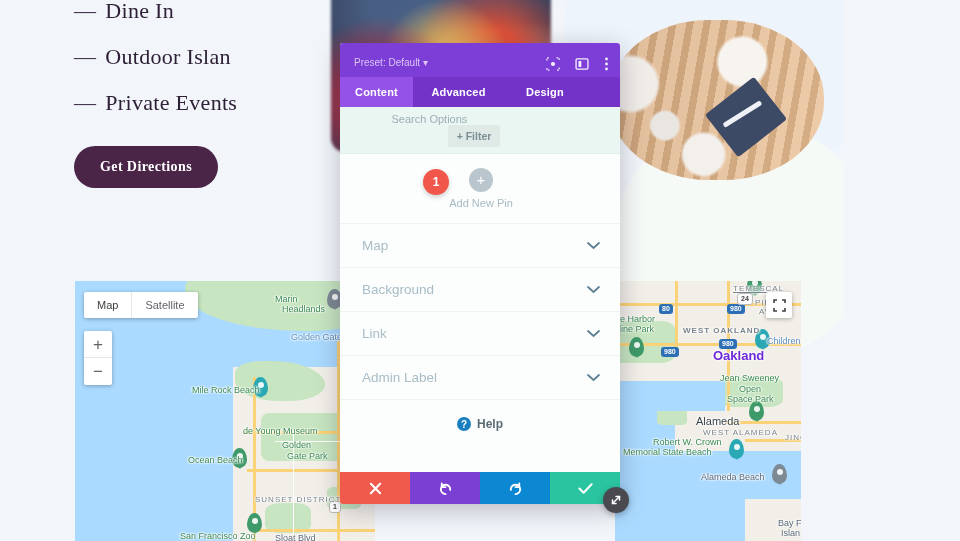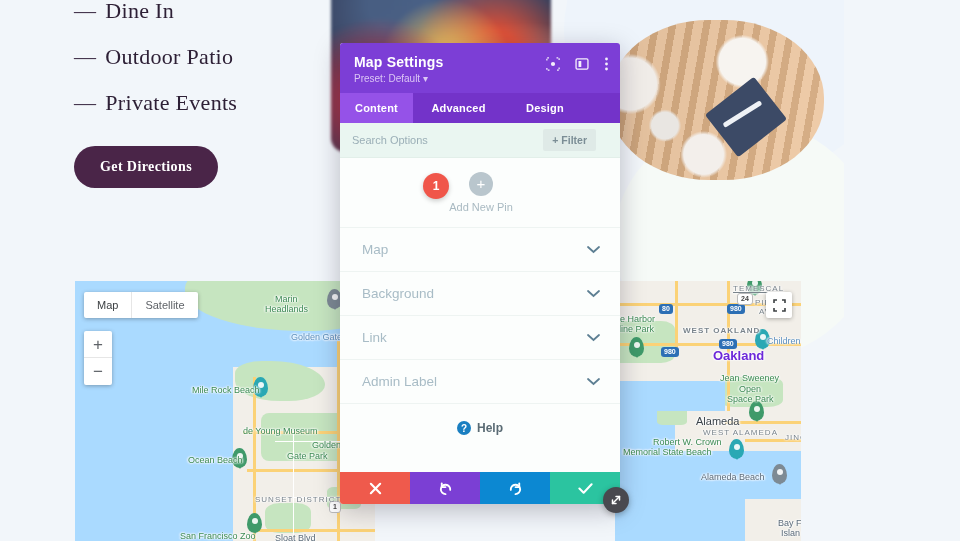--- a/index.html
+++ b/index.html
@@ -204,20 +204,21 @@
     cursor: pointer; letter-spacing: .2px;
   }
   .tab.t1 { width: 73px; background: #9552e8; }
   .tab.t2 { width: 82px; }
   .tab.t3 { width: 91px; }
 
   .search-row {
     display: flex; align-items: center; justify-content: space-between;
     background: #eaf6f1; padding: 6px 24px 6px 12px;
     border-bottom: 1px solid #e2efe9;
+    flex-direction: column;
   }
   .search-input {
     border: none; background: transparent; outline: none;
     font-size: 11px; color: #8fa3ab;
     font-family: "Liberation Sans", sans-serif; width: 165px;
   }
   .search-input::placeholder { color: #9bafb7; }
   .filter-btn {
     background: #dfeae7; color: #7b8d95; border: none; border-radius: 2px;
     font-size: 10.5px; font-weight: bold; padding: 5px 9px; cursor: pointer;
@@ -299,21 +300,21 @@
   <div class="photo-top"></div>
   <div class="photo-right">
     <div class="napkin"></div>
   </div>
 
   <div class="left-col">
     <div class="menu-item mi0">
       <span class="dash">—</span><span>Dine In</span>
     </div>
     <div class="menu-item">
-      <span class="dash">—</span><span>Outdoor Patio</span>
+      <span class="dash">—</span><span>Outdoor Islan</span>
     </div>
     <div class="menu-item">
       <span class="dash">—</span><span>Private Events</span>
     </div>
     <button class="cta-btn">Get Directions</button>
   </div>
 
   <div class="map map-left">
 
     <div class="green" style="left:110px; top:-20px; width:210px; height:70px;"></div>
@@ -335,27 +336,27 @@
 
     <div class="shield white" style="left:254px; top:220px;">1</div>
 
     <div class="pin teal" style="left:178px; top:96px;"></div>
     <div class="pin" style="left:157px; top:167px;"></div>
     <div class="pin" style="left:172px; top:232px;"></div>
     <div class="pin gray" style="left:252px; top:8px;"></div>
 
     <div id="map-left-labels">
         <div class="mlabel green-l" style="left: 200px; top: 14px;">Marin</div>
-        <div class="mlabel green-l" style="left: 190px; top: 24px;">Headlands</div>
+        <div class="mlabel green-l" style="left: 207px; top: 24px;">Headlands</div>
         <div class="mlabel blue-l" style="left: 216px; top: 52px;">Golden Gate</div>
         <div class="mlabel green-l" style="left: 117px; top: 105px;">Mile Rock Beach</div>
         <div class="mlabel green-l" style="left: 285px; top: 87px;">Pre</div>
         <div class="mlabel green-l" style="left: 280px; top: 97px;">San F</div>
         <div class="mlabel green-l" style="left: 168px; top: 146px;">de Young Museum</div>
-        <div class="mlabel green-l" style="left: 237px; top: 160px; text-align: center;">Golden</div>
+        <div class="mlabel green-l" style="left: 207px; top: 160px; text-align: center;">Golden</div>
         <div class="mlabel green-l" style="left: 212px; top: 171px;">Gate Park</div>
         <div class="mlabel green-l" style="left: 113px; top: 175px;">Ocean Beach</div>
         <div class="mlabel district" style="left: 180px; top: 215px;">SUNSET DISTRICT</div>
         <div class="mlabel green-l" style="left: 105px; top: 243px; margin-top: 8px;">San Francisco Zoo</div>
         <div class="mlabel " style="left: 200px; top: 253px;">Sloat Blvd</div>
       </div>
 
     <div class="map-type">
       <div>Map</div>
       <div>Satellite</div>
@@ -421,21 +422,20 @@
     <div class="fullscreen-ctl">
       <svg width="13" height="13" viewBox="0 0 13 13">
         <path d="M1 4V1h3M9 1h3v3M12 9v3H9M4 12H1V9" fill="none" stroke="#3c4043" stroke-width="1.6"></path>
       </svg>
     </div>
   </div>
 
   <div class="modal">
 
     <div class="modal-head">
-      <div class="modal-title">Map Settings</div>
       <div class="modal-preset">Preset: Default ▾</div>
       <div class="head-icons">
         <span class="hi">
           <svg width="14" height="14" viewBox="0 0 16 16">
             <path d="M1 4V1h3M12 1h3v3M15 12v3h-3M4 15H1v-3" fill="none" stroke="#fff" stroke-width="1.4" stroke-dasharray="2 1.4"></path>
             <circle cx="8" cy="8" r="2.4" fill="#fff"></circle>
           </svg>
         </span>
         <span class="hi">
           <svg width="14" height="14" viewBox="0 0 16 16">

